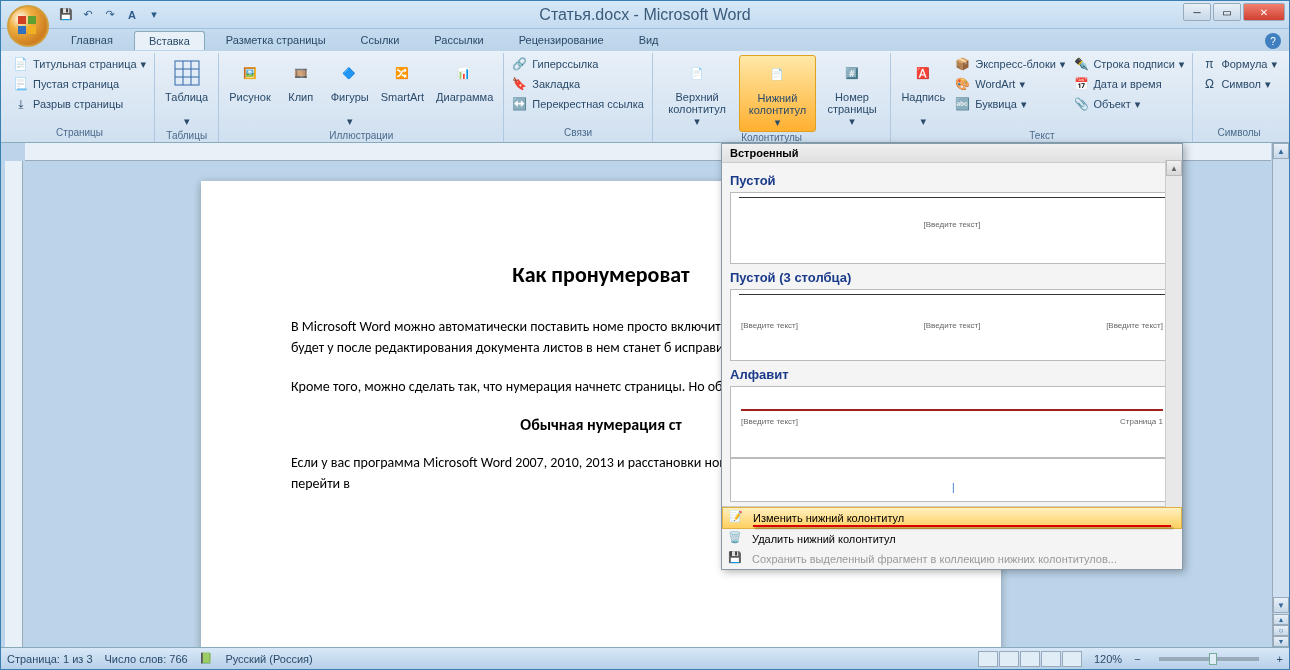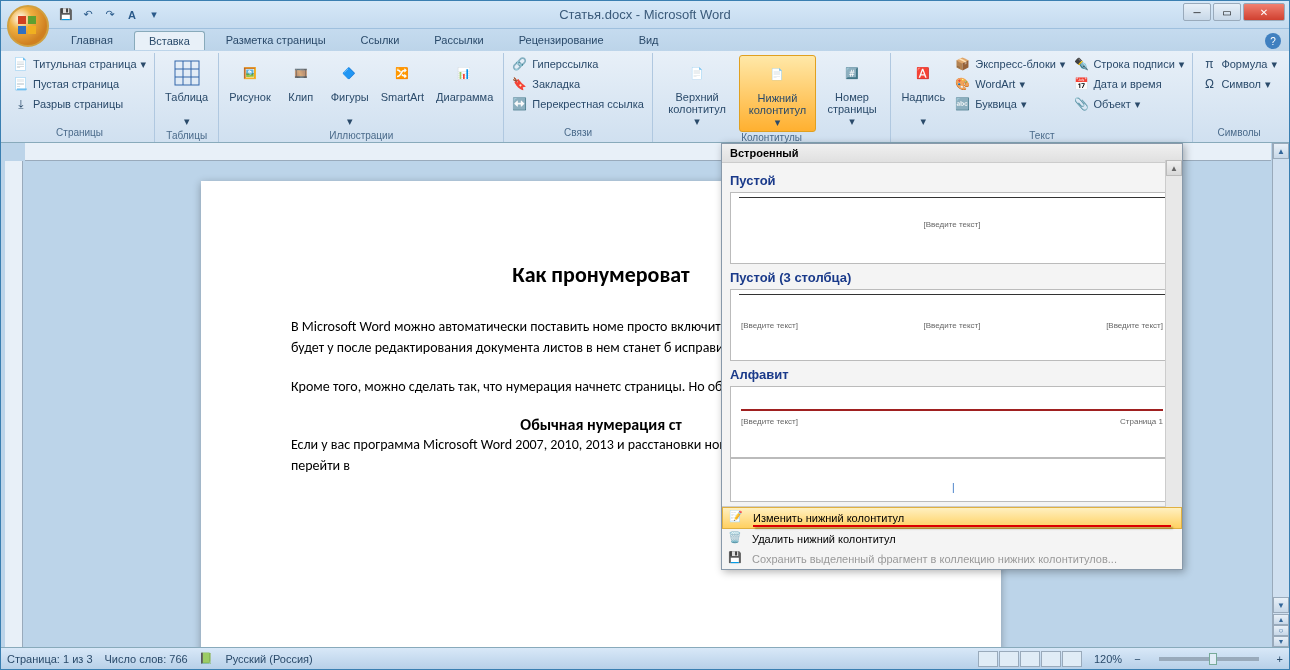--- a/index.html
+++ b/index.html
@@ -6,21 +6,21 @@
 body { background: #a6d5f2; width: 1290px; height: 670px; overflow: hidden; }
 
 .window { width: 1290px; height: 670px; background: #bcd9ef; border: 1px solid #3a7fb1; position: relative; }
 
 
 .titlebar { height: 28px; background: linear-gradient(#d6e8f8, #c5dbef); display: flex; align-items: center; position: relative; border-bottom: 1px solid #9fc0de; }
 .office-button { position: absolute; top: 4px; left: 6px; width: 42px; height: 42px; border-radius: 50%; background: radial-gradient(circle at 30% 30%, #fff, #f0b040 30%, #d08020 70%); border: 2px solid #d0a040; z-index: 10; display:flex; align-items:center; justify-content:center; }
 .office-button svg { width: 24px; height: 24px; }
 .qat { margin-left: 56px; display: flex; align-items: center; gap: 4px; }
 .qat-btn { width: 18px; height: 18px; display: flex; align-items: center; justify-content: center; color: #2a5a8a; font-size: 11px; }
-.title { position: absolute; left: 50%; transform: translateX(-50%); font-size: 13px; color: #3a5a7a; }
+.title { position: absolute; left: 50%; transform: translateX(-50%); font-size: 16px; color: #3a5a7a; }
 .win-controls { position: absolute; right: 4px; top: 2px; display: flex; gap: 2px; }
 .win-btn { width: 28px; height: 18px; border: 1px solid #9ab; background: linear-gradient(#e8f0f8, #c8d8e8); border-radius: 2px; font-size: 10px; display:flex; align-items:center; justify-content:center; }
 .win-btn.close { background: linear-gradient(#f08070, #d04030); color: #fff; width: 42px; }
 
 
 .ribbon-tabs { height: 22px; display: flex; align-items: center; padding-left: 56px; gap: 7px; background: linear-gradient(#c5dbef, #bcd4e9); }
 .tab { padding: 3px 14px; font-size: 11px; color: #2a4a6a; cursor: pointer; border-top-left-radius: 3px; border-top-right-radius: 3px; }
 .tab.active { background: #e8f0f8; border: 1px solid #8ab; border-bottom: none; }
 .help-btn { position: absolute; right: 8px; top: 32px; width: 16px; height: 16px; border-radius: 50%; background: #4080c0; color: #fff; font-size: 10px; display:flex; align-items:center; justify-content:center; }
 
@@ -37,21 +37,21 @@
 .active-btn { background: linear-gradient(#ffe8a8, #ffb030); border: 1px solid #e0a020; border-radius: 3px; }
 
 
 .workspace { position: absolute; top: 142px; bottom: 22px; left: 0; right: 0; background: #bcd4e9; }
 .hruler { height: 18px; background: #e8f0f8; border-bottom: 1px solid #9ab; margin-left: 24px; margin-right: 18px; }
 .doc-scroll { position: absolute; top: 18px; bottom: 0; left: 0; right: 0; overflow: hidden; }
 .vruler { position: absolute; left: 4px; top: 0; width: 18px; height: 100%; background: #e8f0f8; border-right: 1px solid #9ab; }
 .page { position: absolute; left: 200px; top: 20px; width: 800px; background: #fff; box-shadow: 0 2px 8px rgba(0,0,0,.3); padding: 80px 90px 40px; min-height: 600px; }
 .page h1 { font-size: 22px; font-weight: bold; text-align: center; margin-bottom: 28px; font-family: Calibri, sans-serif; }
 .page p { font-size: 14px; line-height: 1.5; margin-bottom: 18px; font-family: Calibri, sans-serif; }
-.page h2 { font-size: 16px; font-weight: bold; text-align: center; font-family: Calibri, sans-serif; }
+.page h2 { font-size: 16px; font-weight: bold; text-align: center; margin-bottom: 18px; font-family: Calibri, sans-serif; }
 
 
 .gallery { position: absolute; top: 142px; left: 720px; width: 462px; background: #f4f4f4; border: 1px solid #8899aa; box-shadow: 2px 2px 8px rgba(0,0,0,.3); z-index: 50; }
 .gallery-header { background: linear-gradient(#f0f0f0,#e0e0e0); padding: 3px 8px; font-size: 11px; font-weight: bold; border-bottom: 1px solid #ccc; }
 .gallery-body { max-height: 410px; overflow-y: auto; padding: 4px 8px; }
 .gitem-label { font-size: 13px; font-weight: bold; color: #1a3a8a; margin: 6px 0 4px; }
 .gitem-preview { border: 1px solid #bbb; background: #fff; height: 72px; position: relative; padding: 6px 10px; }
 .gitem-preview .line { position: absolute; top: 4px; left: 8px; right: 8px; height: 1px; background: #333; }
 .gitem-preview .placeholder { font-size: 8px; color: #666; }
 .three-col { display: flex; justify-content: space-between; align-items:center; height:100%; }

